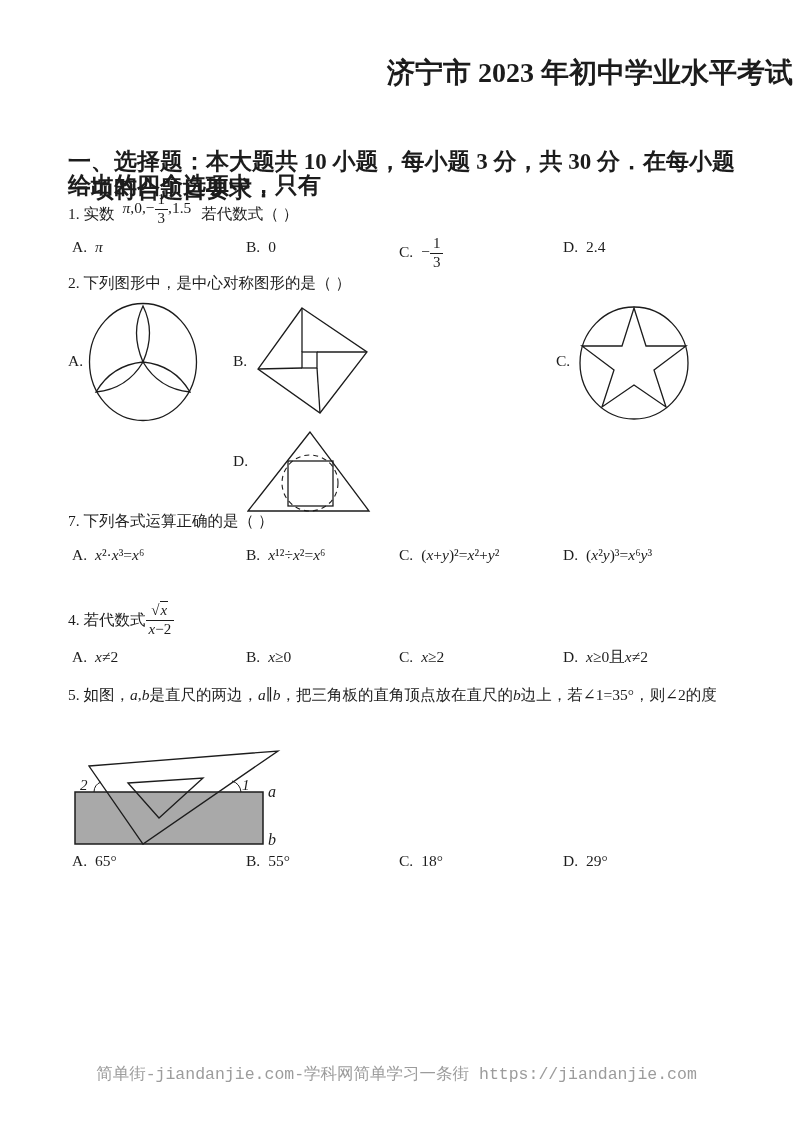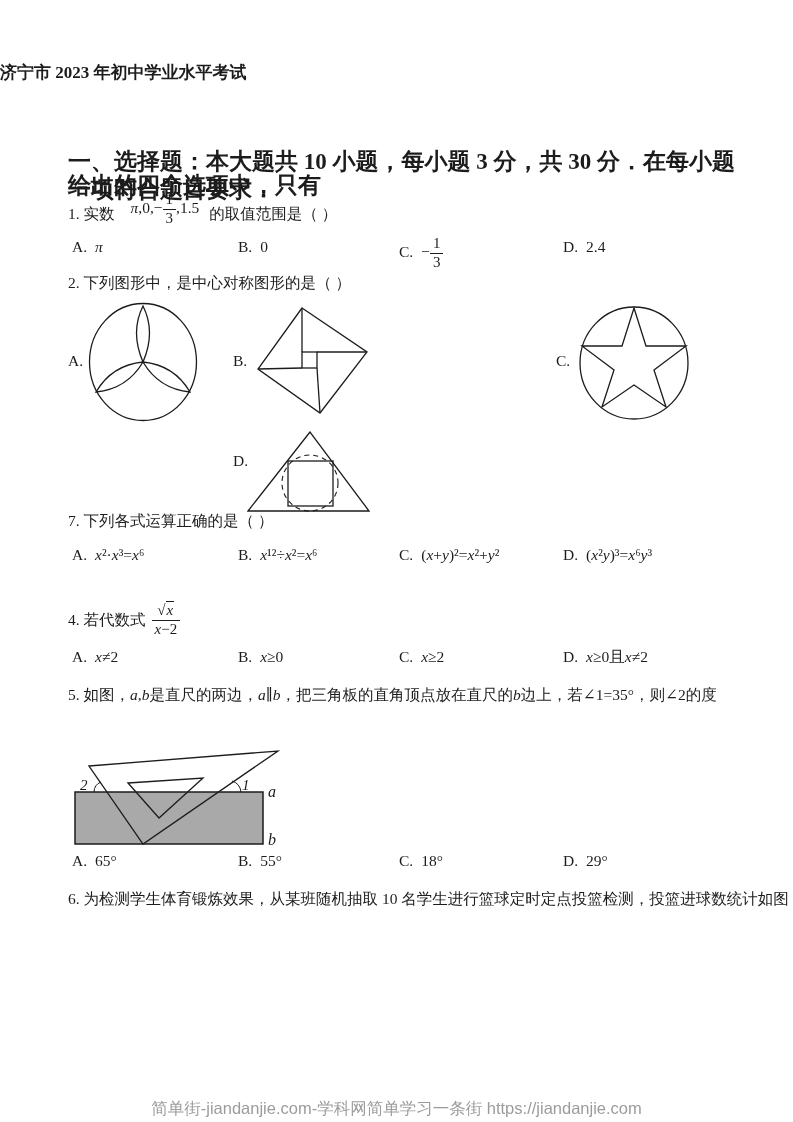--- a/index.html
+++ b/index.html
@@ -4,59 +4,58 @@
 <style>
   html,body { margin:0; padding:0; background:#e8e8e8; }
   .page {
     position:relative; width:793px; height:1122px; margin:0 auto;
     background:#ffffff; color:#1c1c1c; overflow:hidden;
     font-family:"Liberation Serif","DejaVu Serif",serif;
     font-size:15.5px; line-height:22px;
   }
   .abs { position:absolute; }
   .title {
-    left:0; top:58px; width:100%; text-align:left;
-    font-size:17px; font-weight:bold; line-height:30px;
+    left:0; top:58px; width:100%; text-align:right;
+    font-size:28px; font-weight:bold; line-height:30px;
   }
   .heading { left:68px; width:672px; font-size:23px; font-weight:bold; line-height:24px;margin-top:44px; }
   .qline { left:68px; width:700px; white-space:nowrap; }
   .opt-row { left:66px; width:710px; height:40px;text-decoration:underline; }
   .opt { position:absolute; top:0; white-space:nowrap; }
   .opt .olabel { margin-right:8px; }
-  .c0 { left:6px; } .c1 { left:172px; } .c2 { left:333px; } .c3 { left:497px; }
+  .c0 { left:6px; } .c1 { left:180px; } .c2 { left:333px; } .c3 { left:497px; }
   i { font-family:"Liberation Serif","DejaVu Serif",serif; }
   .frac { display:inline-block; vertical-align:middle; text-align:center; line-height:1.05; font-size:15px; }
   .frac .num { display:block; border-bottom:1.2px solid #1c1c1c; padding:0 3px 1px 3px; }
   .frac .den { display:block; padding:1px 3px 0 3px; }
-  .raised { display:inline-block; vertical-align:6px; margin:0 10px 0 16px; }
+  .raised { display:inline-block; vertical-align:6px; margin:0 10px 0 8px; }
   .raised .frac { vertical-align:middle; }
   .sqrt-arg { border-top:1.2px solid #1c1c1c; padding:0 1px; }
-  .q4line { display:flex; align-items:center; gap:6px; }
+  .q4line { display:flex; align-items:center; }
   .fig-label { font-size:15.5px; }
   svg { display:block; }
   svg text { font-family:"Liberation Serif","DejaVu Serif",serif; font-style:italic; }
   .footer {
     left:0; top:1064px; width:100%; text-align:center;
     color:#9c9c9c; font-size:16.5px;
-    font-family:Liberation Sans, sans-serif;
-    margin-top:33px;
+    font-family:Liberation Mono, monospace;
   }
 </style>
 </head>
 <body>
 
 <div class="page">
 
   <div class="abs title">济宁市 2023 年初中学业水平考试</div>
 
   <div class="abs heading" style="top:106px">一、选择题：本大题共 10 小题，每小题 3 分，共 30 分．在每小题给出的四个选项中，只有</div>
   <div class="abs heading" style="top:134px">一项符合题目要求．</div>
 
   <div class="abs qline" style="top:192px">
-    <span>1. 实数</span><span class="raised"><span><i>π</i>,0,−</span><span class="frac"><span class="num">1</span><span class="den">3</span></span><span>,1.5</span></span><span>的取值范围是（      ）</span>
+    <span>1. 实数</span><span class="raised"><span><i>π</i>,0,−</span><span class="frac"><span class="num">1</span><span class="den">3</span></span><span>,1.5</span></span><span>若代数式（      ）</span>
   </div>
   <div class="abs opt-row" style="top:236px">
     <span class="opt c0"><span class="olabel">A.</span><span><i>π</i></span></span>
     <span class="opt c1"><span class="olabel">B.</span><span>0</span></span>
     <span class="opt c2"><span class="olabel">C.</span><span>−</span><span class="frac"><span class="num">1</span><span class="den">3</span></span></span>
     <span class="opt c3"><span class="olabel">D.</span><span>2.4</span></span>
   </div>
 
   <div class="abs qline" style="top:272px">2. 下列图形中，是中心对称图形的是（      ）</div>
 
@@ -137,17 +136,16 @@
     <text x="200" y="107" font-size="16" fill="#1c1c1c">b</text>
   </svg>
 
   <div class="abs opt-row" style="top:850px">
     <span class="opt c0"><span class="olabel">A.</span><span>65°</span></span>
     <span class="opt c1"><span class="olabel">B.</span><span>55°</span></span>
     <span class="opt c2"><span class="olabel">C.</span><span>18°</span></span>
     <span class="opt c3"><span class="olabel">D.</span><span>29°</span></span>
   </div>
 
-  <div class="abs qline" style="top:888px">6. 为检测学生体育锻炼效果，从某班随机抽取 10 名学生进行篮球定时定点投篮检测，投篮进球数统计如图</div>
 
   <div class="abs footer">简单街-jiandanjie.com-学科网简单学习一条街 https://jiandanjie.com</div>
 
 </div>
 
 </body></html>

